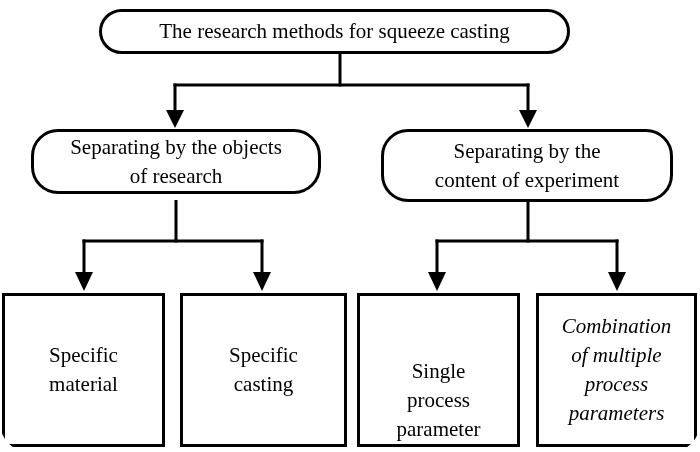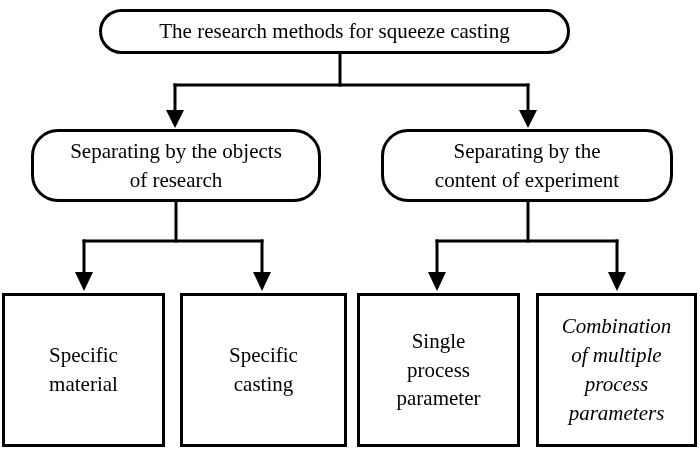--- a/index.html
+++ b/index.html
@@ -8,20 +8,21 @@
     background: #ffffff;
   }
   .canvas {
     position: relative;
     width: 700px;
     height: 452px;
     background: #ffffff;
     font-family: "Liberation Serif", "DejaVu Serif", serif;
     color: #000000;
     overflow: hidden;
+    border-radius: 29px;
   }
   .connectors {
     position: absolute;
     left: 0;
     top: 0;
     width: 700px;
     height: 452px;
   }
   .connectors line {
     stroke: #000000;
@@ -51,34 +52,34 @@
     height: 45px;
     border-radius: 23px;
   }
   .stadium-branch {
     border-radius: 27px;
   }
   .branch-left {
     left: 31px;
     top: 129px;
     width: 290px;
-    height: 73px;
+    height: 65px;
   }
   .branch-right {
     left: 381px;
     top: 129px;
     width: 292px;
     height: 73px;
   }
   .leaf {
     border-radius: 0;
   }
   .leaf-1 { left: 2px;   top: 293px; width: 163px; height: 154px; }
   .leaf-2 { left: 180px; top: 293px; width: 167px; height: 154px; }
-  .leaf-3 { left: 357px; top: 293px; width: 163px; height: 154px; }
+  .leaf-3 { left: 357px; top: 293px; width: 163px; height: 154px; align-items: flex-end; }
   .leaf-4 { left: 536px; top: 293px; width: 161px; height: 154px; font-style: italic; }
 </style>
 </head>
 <body>
 
 <div class="canvas">
 
   <svg class="connectors" viewBox="0 0 700 452" xmlns="http://www.w3.org/2000/svg">
 
     <g>

